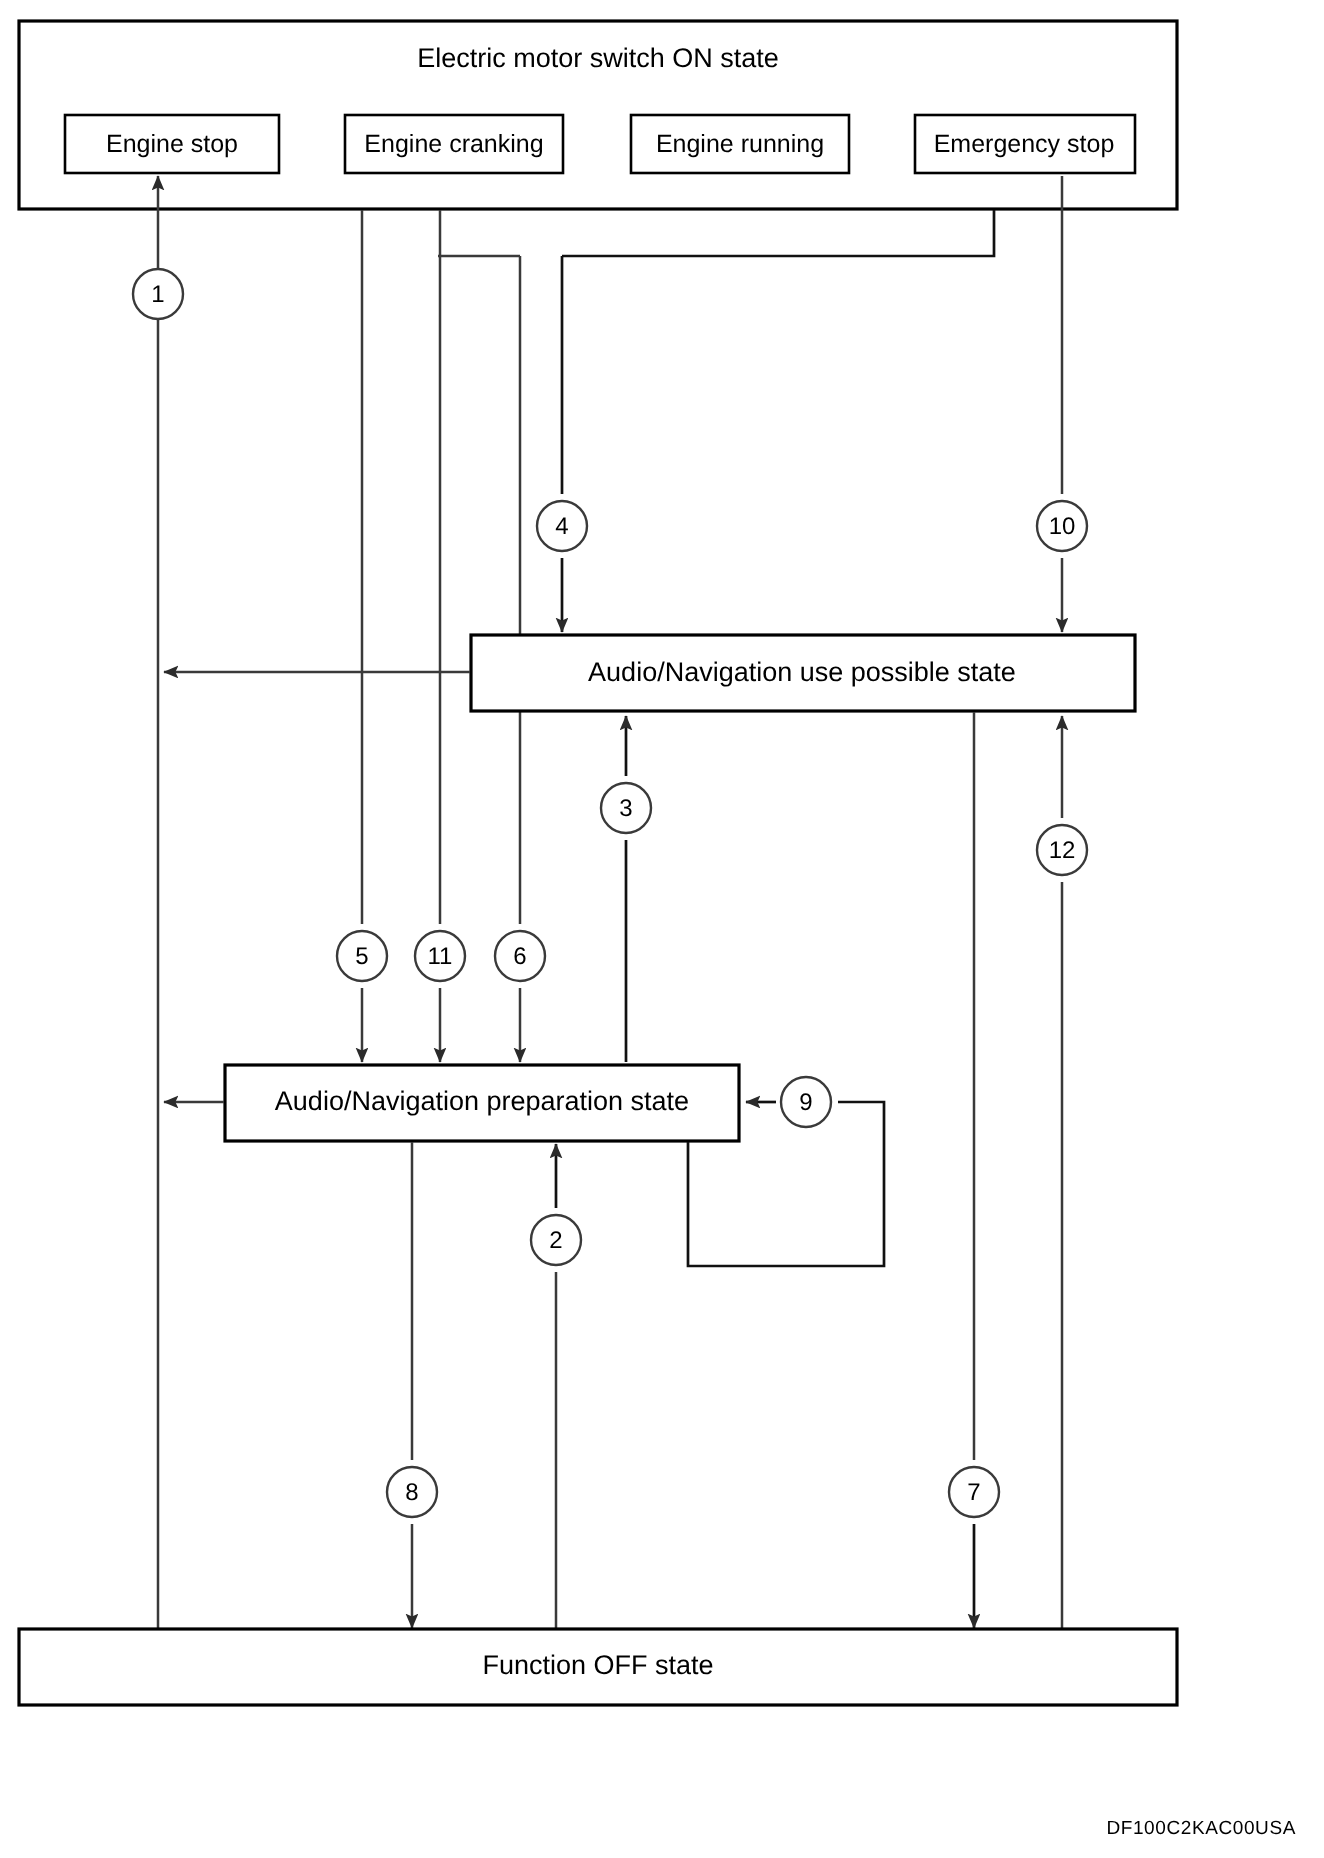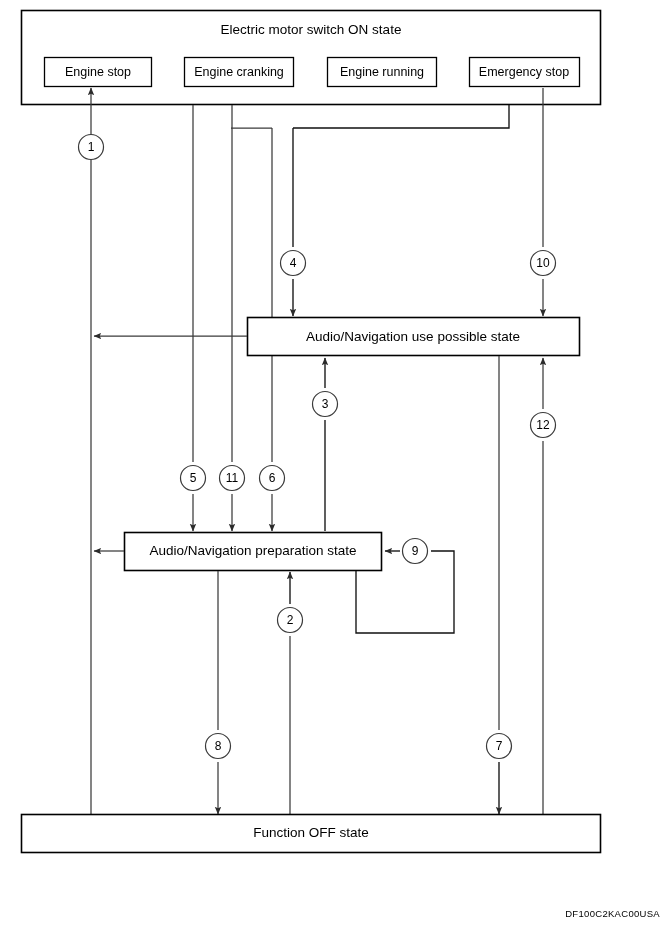--- a/index.html
+++ b/index.html
@@ -9,21 +9,21 @@
   }
   body {
     width: 662px;
     height: 929px;
     font-family: "Liberation Sans", sans-serif;
     position: relative;
     overflow: hidden;
   }
   #diagram-root {
     position: absolute;
-    left: 12px;
+    left: 0;
     top: 0;
     width: 566px;
     height: 929px;
     border-radius: 16px;
   }
   svg {
     display: block;
   }
   .box {
     fill: #ffffff;

